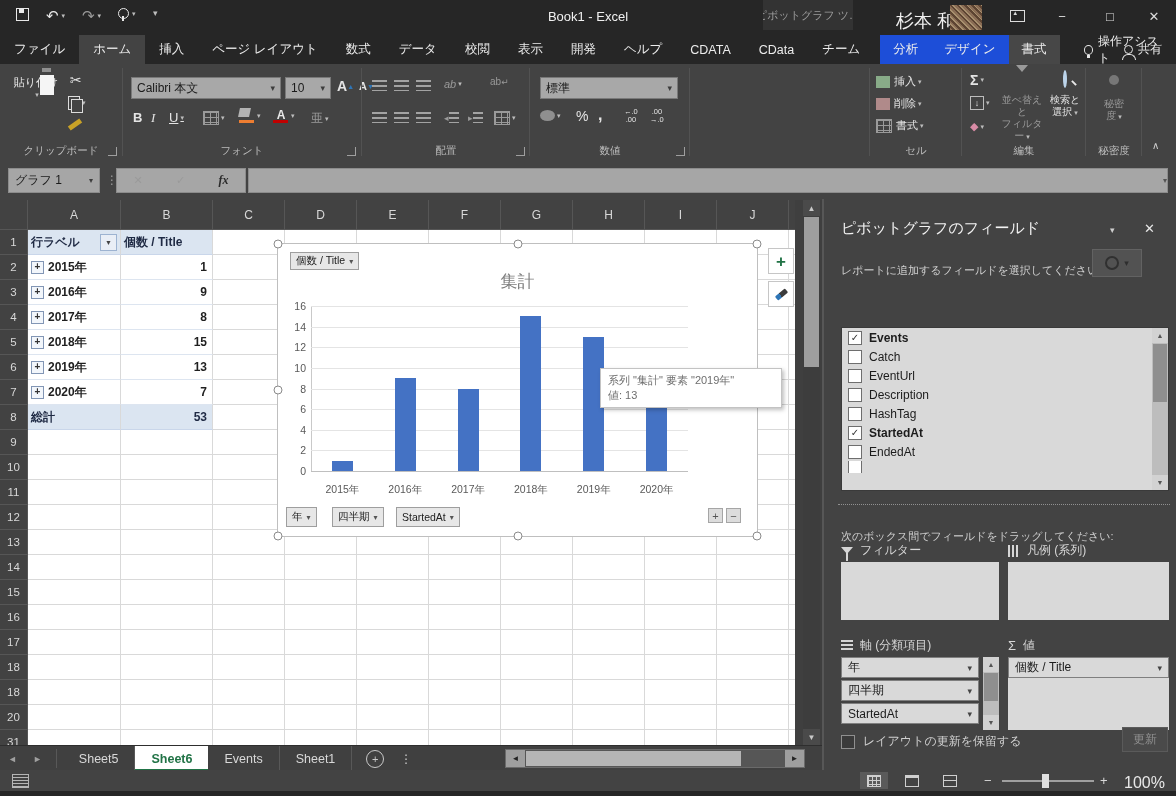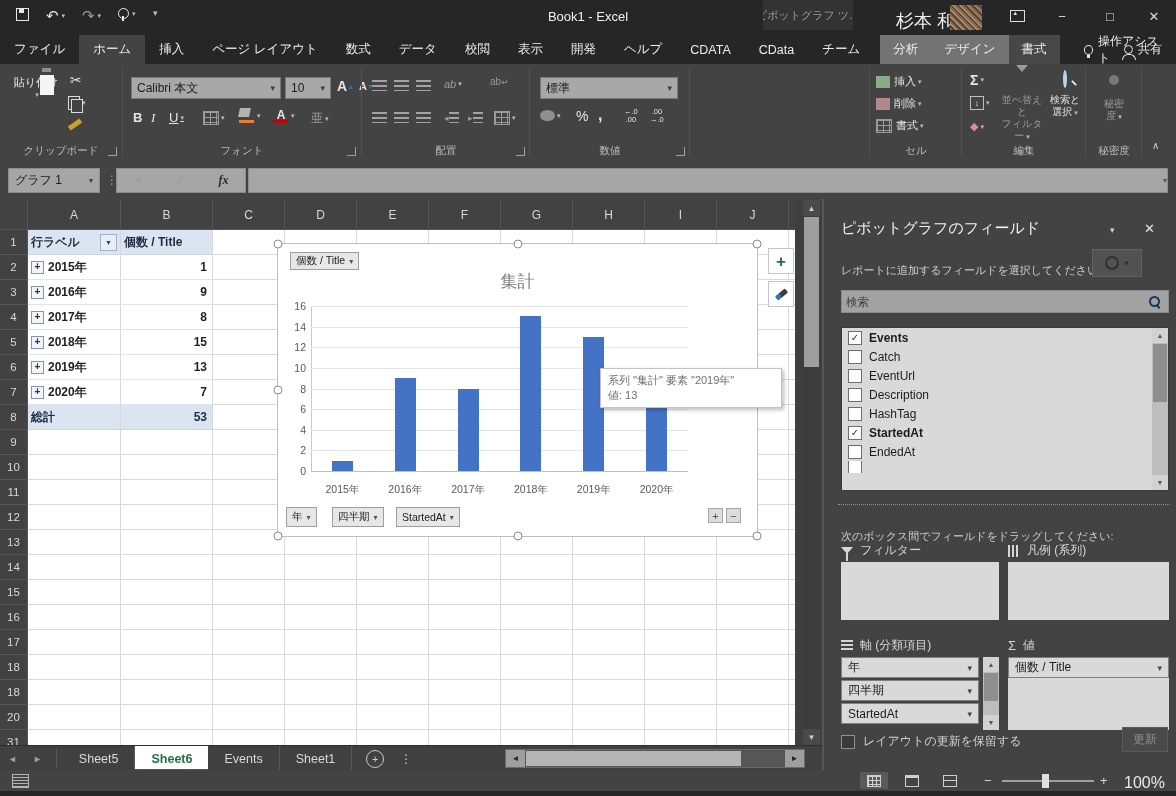--- a/index.html
+++ b/index.html
@@ -21,21 +21,21 @@
   #tb-user{position:absolute;left:896px;top:9px;color:#f0f0f0;font-size:18px}
   #tb-avatar{position:absolute;left:950px;top:5px;width:32px;height:25px;
              background:repeating-linear-gradient(45deg,#8a6d55 0 2px,#5d4432 2px 4px,#a8906f 4px 5px)}
   .winbtn{position:absolute;top:0;width:44px;height:32px;display:flex;align-items:center;justify-content:center;color:#dcdcdc;font-size:13px}
   .ribopt-ic{width:13px;height:10px;border:1px solid #dcdcdc;position:relative}
   .ribopt-ic:before{content:"▴";position:absolute;left:3px;top:-2px;font-size:7px;color:#dcdcdc}
   
   #tabrow{position:absolute;left:0;top:35px;width:1176px;height:29px;background:#262626;display:flex;align-items:stretch}
   .tab{padding:0 14px;display:flex;align-items:center;color:#ececec;font-size:12.5px;white-space:nowrap}
   .tab.active{background:#434343}
-  #tabs-contextual{display:flex;background:#737373}
+  #tabs-contextual{display:flex;background:#1d4ed8}
   .ctxtab{padding:0 13px;display:flex;align-items:center;color:#ececec;font-size:12.5px;white-space:nowrap}
   .ctxtab.ctxactive{background:#474747}
   #assist{display:flex;align-items:center;gap:5px;padding:0 10px;color:#ececec}
   .bulb{width:8px;height:8px;border:1.5px solid #e8e8e8;border-radius:50%;position:relative}
   .bulb:before{content:"";position:absolute;left:2px;top:9px;width:3px;height:3px;background:#e8e8e8}
   #share{position:absolute;right:14px;top:35px;height:29px;display:flex;align-items:center;gap:5px;color:#ececec}
   .person{width:7px;height:7px;border:1.5px solid #e8e8e8;border-radius:50%;position:relative}
   .person:before{content:"";position:absolute;left:-3px;top:8px;width:12px;height:5px;border:1.5px solid #e8e8e8;border-bottom:none;border-radius:6px 6px 0 0}
   
   #ribbon{position:absolute;left:0;top:64px;width:1176px;height:97px;background:#434343;border-bottom:1px solid #2e2e2e}
@@ -858,24 +858,20 @@
 
   <div id="pane">
     <div id="pane-title">ピボットグラフのフィールド</div>
     <div class="abs" style="left:286px;top:26px;color:#cfcfcf;font-size:9px">▾</div>
     <div class="abs" style="left:320px;top:22px;color:#e8e8e8;font-size:13px">✕</div>
     <div class="abs pane-sm" style="left:17px;top:64px">レポートに追加するフィールドを選択してください:</div>
     <div id="gearbtn">
         <span class="gear"></span>
         <span style="color:#2e2e2e;font-size:9px">▾</span>
       </div>
-    <div id="searchbox">
-      <input placeholder="検索" style="">
-      <span class="magD"></span>
-    </div>
     <div id="fieldlist">
       <div id="fieldrows">
           <div class="frow">
             <div class="cb">✓</div>
             <span style="font-weight: bold;">Events</span>
           </div>
           <div class="frow">
             <div class="cb"></div>
             <span>Catch</span>
           </div>

